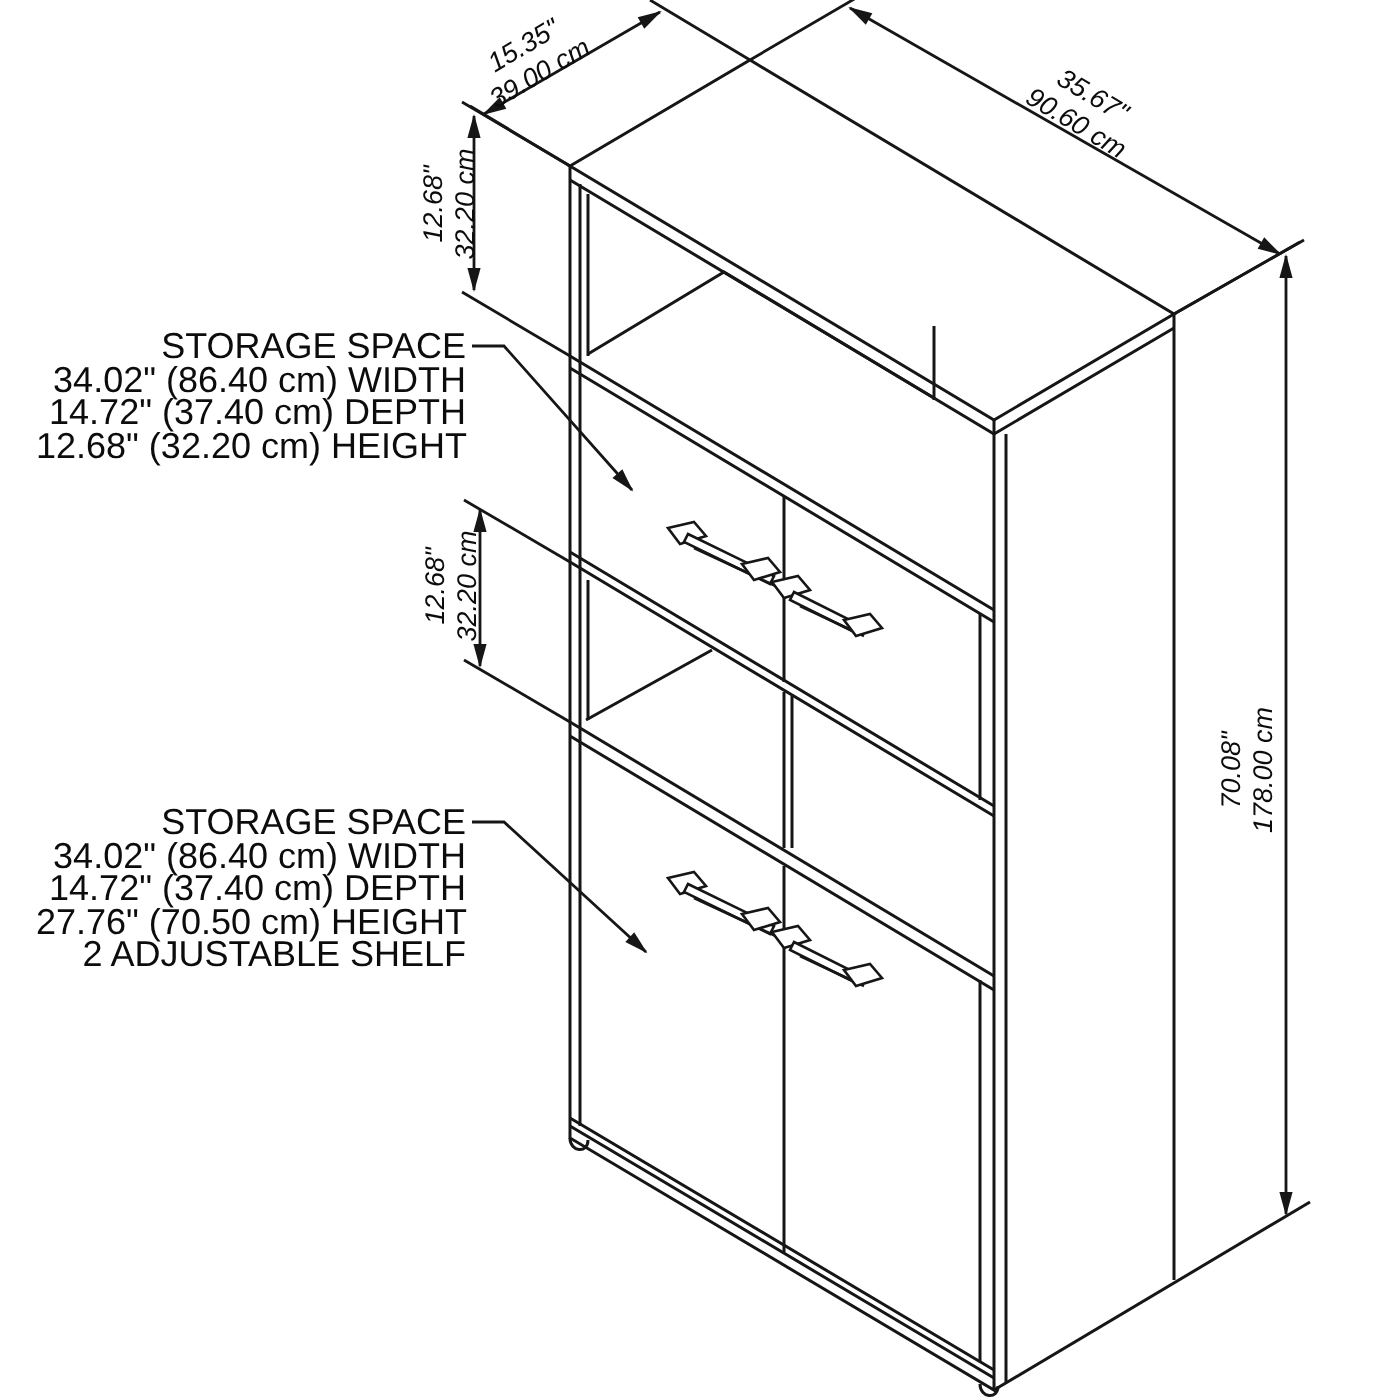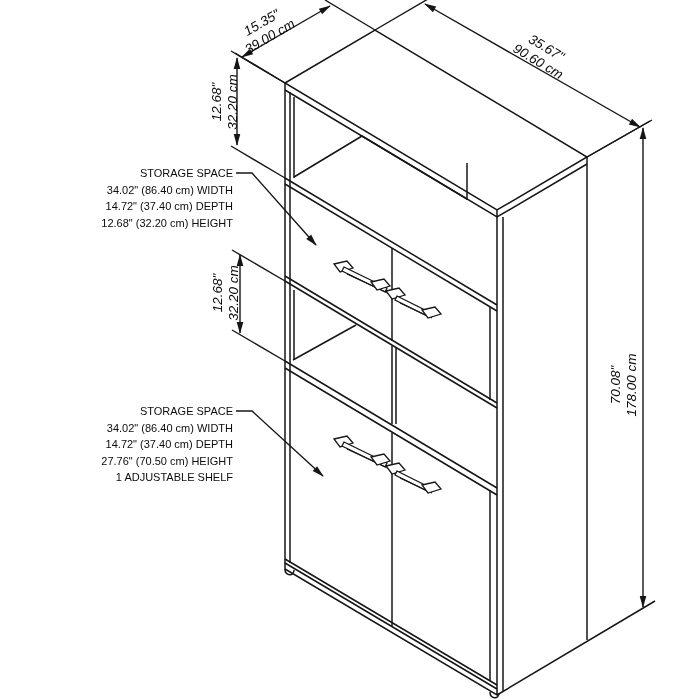--- a/index.html
+++ b/index.html
@@ -2,21 +2,21 @@
 <html><head>
 <meta charset="utf-8">
 <style>
   html,body{margin:0;padding:0;background:#ffffff;}
   .stage{
     position:relative;width:700px;height:700px;background:#ffffff;overflow:hidden;
     font-family:"Liberation Sans","DejaVu Sans",sans-serif;color:#0c0c0c;
   }
   .stage svg{position:absolute;left:0;top:0;}
   .callout{
-    position:absolute;text-align:right;font-size:11px;line-height:16.6px;
+    position:absolute;text-align:right;font-size:18px;line-height:16.6px;
     color:#0c0c0c;white-space:nowrap;
   }
   .callout span{display:block;}
   .dimlab{
     position:absolute;width:130px;font-size:13.5px;line-height:16px;
     font-style:italic;text-align:center;color:#0c0c0c;white-space:nowrap;
     transform-origin:50% 50%;
   }
   .dimlab span{display:block;}
 </style>
@@ -162,16 +162,16 @@
     <span>34.02" (86.40 cm) WIDTH</span>
     <span>14.72" (37.40 cm) DEPTH</span>
     <span>12.68" (32.20 cm) HEIGHT</span>
   </div>
 
   <div class="callout" style="left:18px;top:403px;width:215px;">
     <span>STORAGE SPACE</span>
     <span>34.02" (86.40 cm) WIDTH</span>
     <span>14.72" (37.40 cm) DEPTH</span>
     <span>27.76" (70.50 cm) HEIGHT</span>
-    <span>1 ADJUSTABLE SHELF</span>
+    <span>2 ADJUSTABLE SHELF</span>
   </div>
 
 </div>
 
 </body></html>

